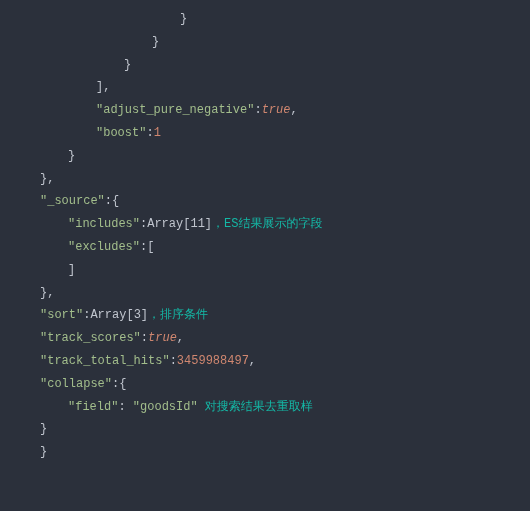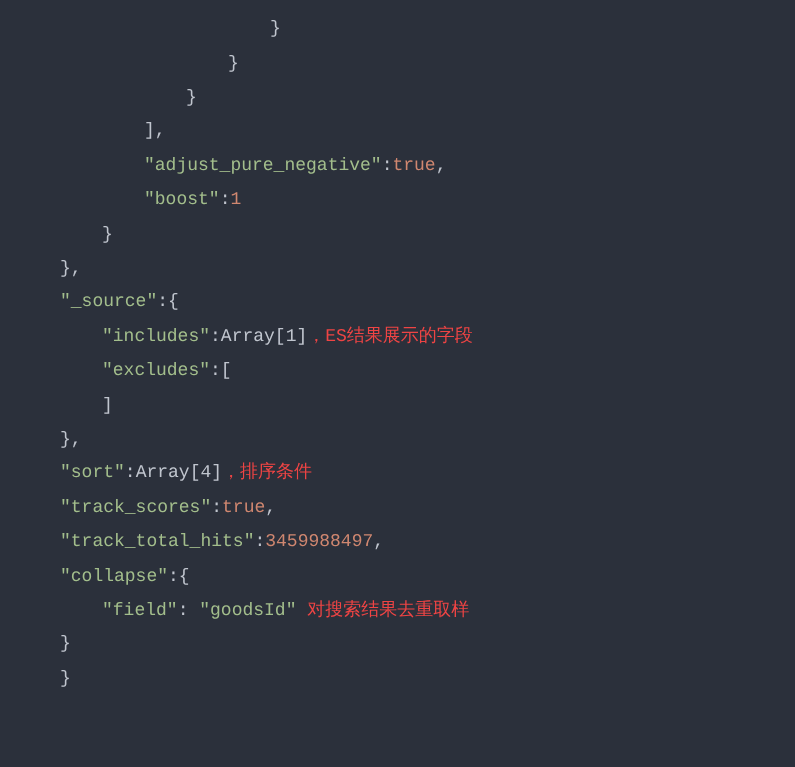--- a/index.html
+++ b/index.html
@@ -9,51 +9,51 @@
     font-family: "Consolas", "Monaco", "Courier New", monospace;
     font-size: 12px;
     line-height: 1.9;
     padding: 8px 12px;
     width: 530px;
     height: 511px;
     overflow: hidden;
   }
   .line { white-space: pre; }
   .key { color: #a3be8c; }
-  .bool { color: #d08770; }
+  .bool { color: #d08770; font-style: italic; }
   .num { color: #d08770; }
   .str { color: #a3be8c; }
   .punc { color: #c0c5ce; }
   .arr { color: #c0c5ce; }
-  .comment { color: #ef4444; }
+  .comment { color: #14b8a6; }
   .i2 { padding-left: 28px; }
   .i3 { padding-left: 56px; }
   .i4 { padding-left: 84px; }
   .i5 { padding-left: 112px; }
   .i6 { padding-left: 140px; }
   .i7 { padding-left: 168px; }
 </style>
 </head>
 <body>
 
 <div>
   <div class="line i7"><span class="punc">}</span></div>
   <div class="line i6"><span class="punc">}</span></div>
   <div class="line i5"><span class="punc">}</span></div>
   <div class="line i4"><span class="punc">],</span></div>
   <div class="line i4"><span class="key">"adjust_pure_negative"</span><span class="punc">:</span><span class="bool">true</span><span class="punc">,</span></div>
   <div class="line i4"><span class="key">"boost"</span><span class="punc">:</span><span class="num">1</span></div>
   <div class="line i3"><span class="punc">}</span></div>
   <div class="line i2"><span class="punc">},</span></div>
   <div class="line i2"><span class="key">"_source"</span><span class="punc">:{</span></div>
-  <div class="line i3"><span class="key">"includes"</span><span class="punc">:</span><span class="arr">Array[1]</span><span class="comment">，ES结果展示的字段</span></div>
+  <div class="line i3"><span class="key">"includes"</span><span class="punc">:</span><span class="arr">Array[11]</span><span class="comment">，ES结果展示的字段</span></div>
   <div class="line i3"><span class="key">"excludes"</span><span class="punc">:[</span></div>
   <div class="line i3"><span class="punc"></span></div>
   <div class="line i3"><span class="punc">]</span></div>
   <div class="line i2"><span class="punc">},</span></div>
-  <div class="line i2"><span class="key">"sort"</span><span class="punc">:</span><span class="arr">Array[4]</span><span class="comment">，排序条件</span></div>
+  <div class="line i2"><span class="key">"sort"</span><span class="punc">:</span><span class="arr">Array[3]</span><span class="comment">，排序条件</span></div>
   <div class="line i2"><span class="key">"track_scores"</span><span class="punc">:</span><span class="bool">true</span><span class="punc">,</span></div>
   <div class="line i2"><span class="key">"track_total_hits"</span><span class="punc">:</span><span class="num">3459988497</span><span class="punc">,</span></div>
   <div class="line i2"><span class="key">"collapse"</span><span class="punc">:{</span></div>
   <div class="line i3"><span class="key">"field"</span><span class="punc">: </span><span class="str">"goodsId"</span><span class="comment"> 对搜索结果去重取样</span></div>
   <div class="line i2"><span class="punc">}</span></div>
   <div class="line i2"><span class="punc">}</span></div>
 </div>
 
 </body></html>

